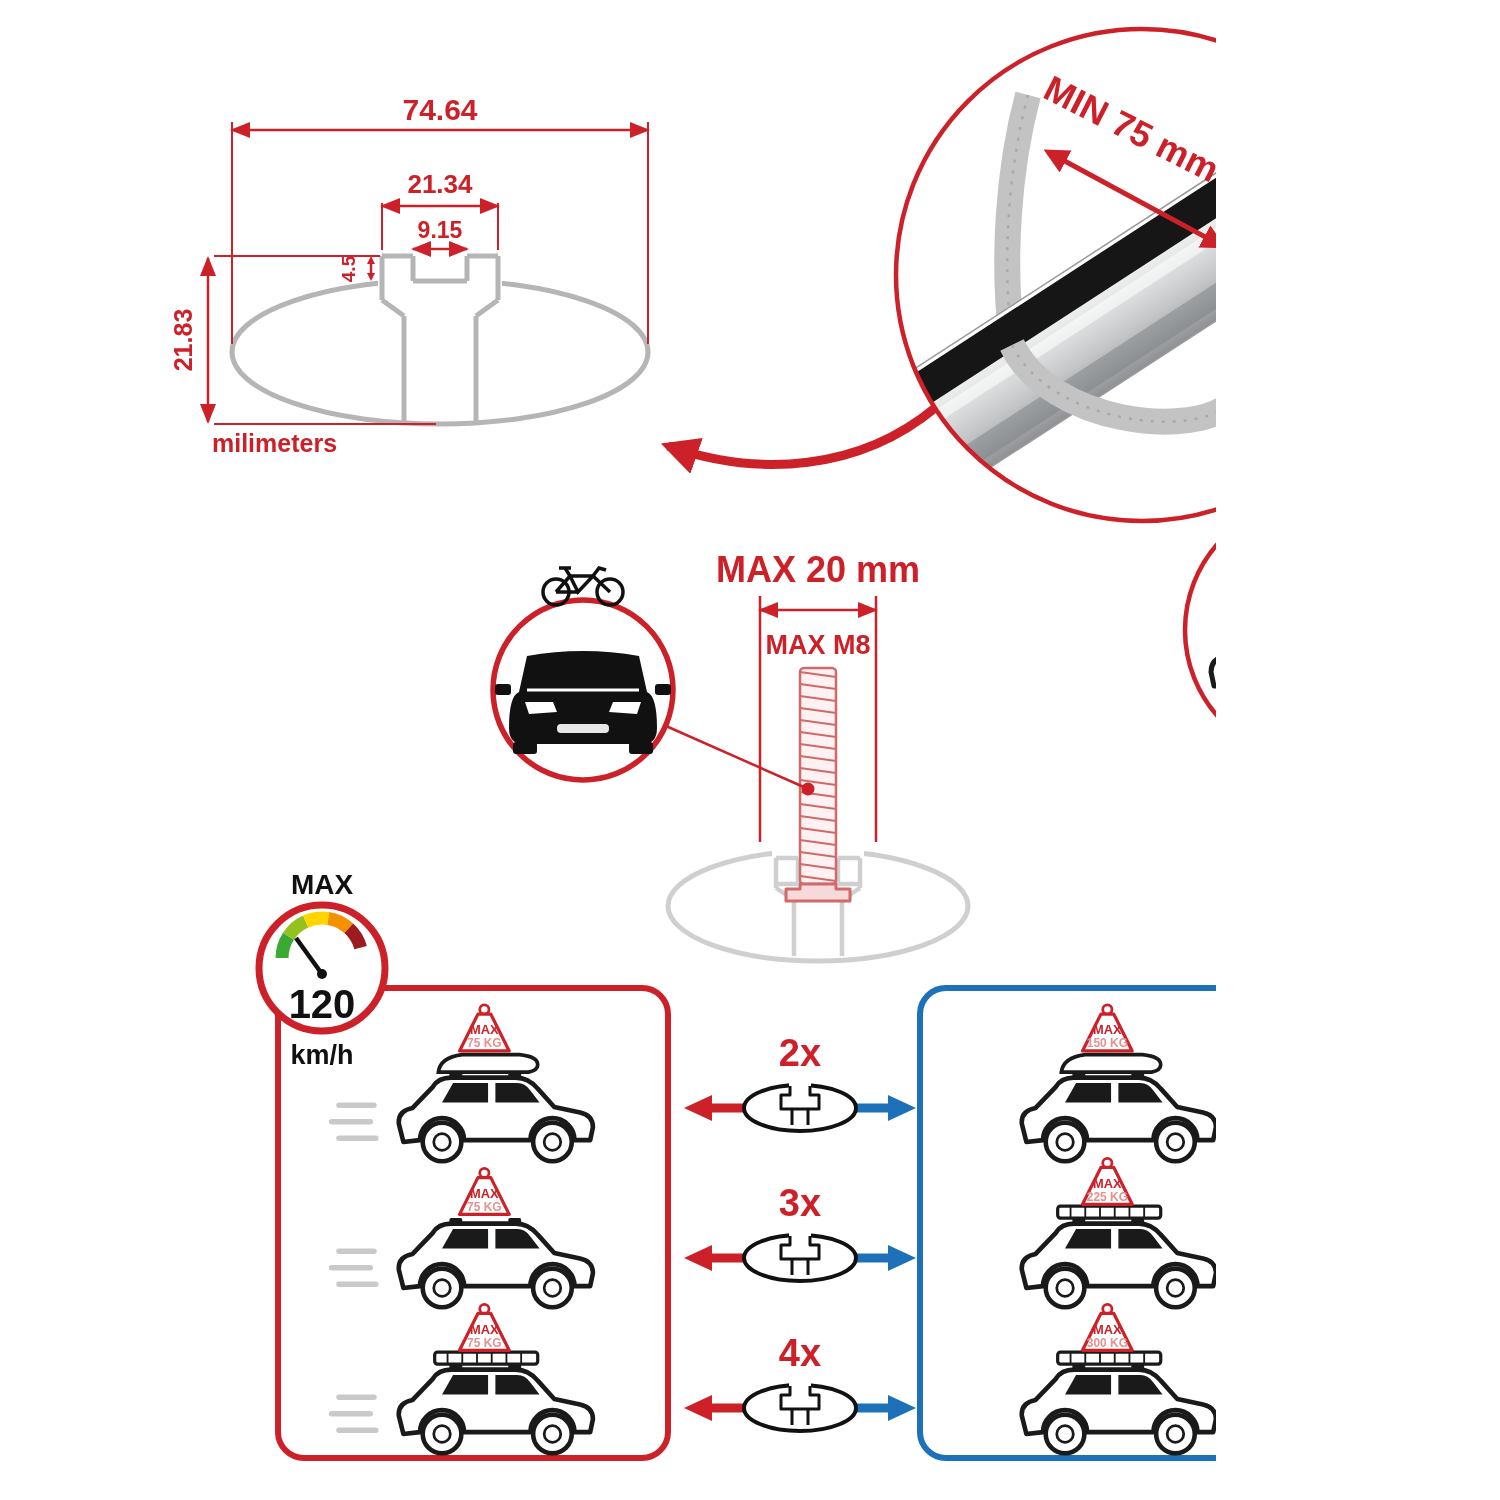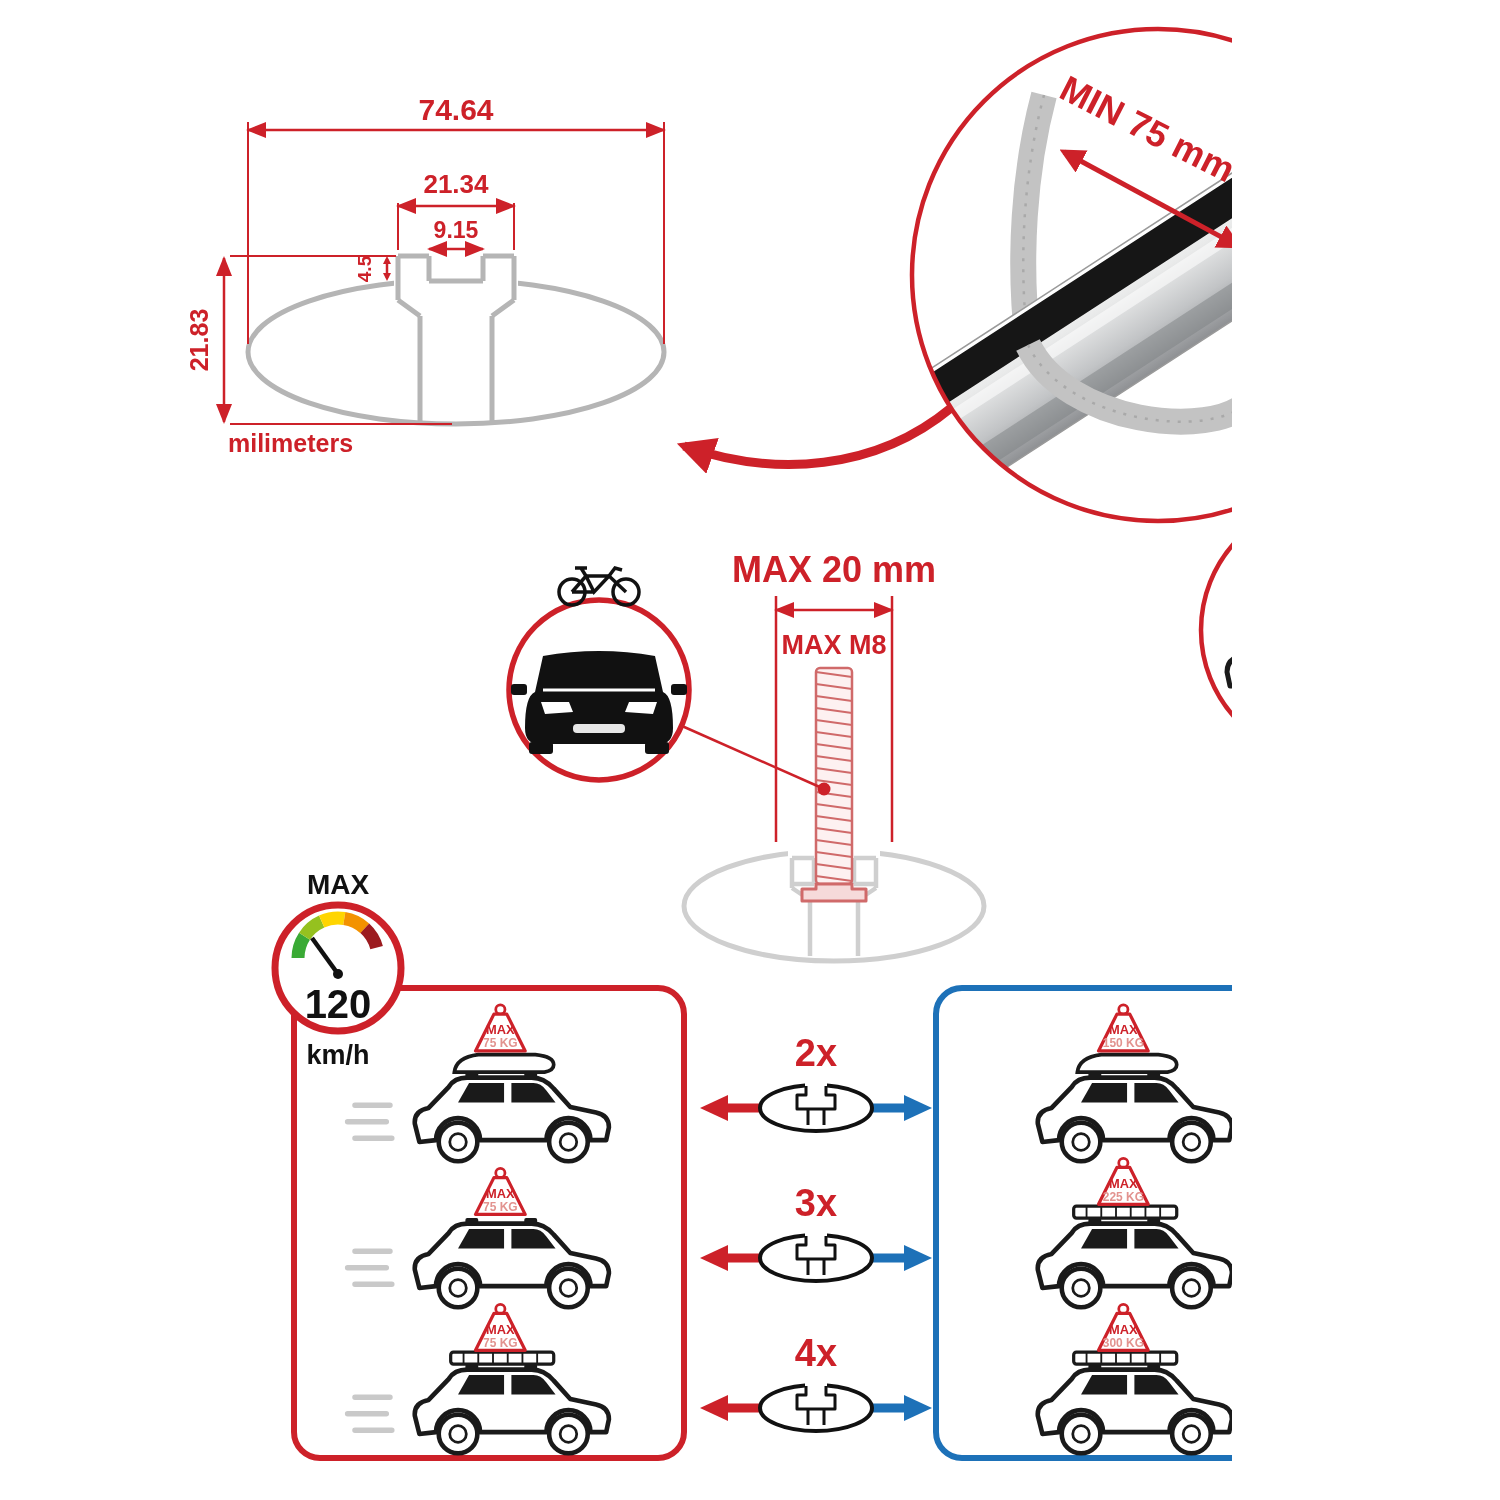--- a/index.html
+++ b/index.html
@@ -1,16 +1,16 @@
 <!DOCTYPE html>
 <html><head>
 <meta charset="utf-8">
 <style>
   html,body{margin:0;padding:0;background:#fff;}
-  .canvas{position:relative;width:1216px;height:1500px;background:#fff;overflow:hidden;margin-left:16px;}
+  .canvas{position:relative;width:1216px;height:1500px;background:#fff;overflow:hidden;}
   svg{display:block;}
   text{font-family:"Liberation Sans", sans-serif;}
 </style>
 </head>
 <body>
 
 <div class="canvas">
 <svg width="1500" height="1500" viewBox="0 0 1500 1500" xmlns="http://www.w3.org/2000/svg">
   <defs>
     <marker id="dimArr" viewBox="0 0 10 10" refX="9" refY="5" markerWidth="8" markerHeight="8" orient="auto-start-reverse">

